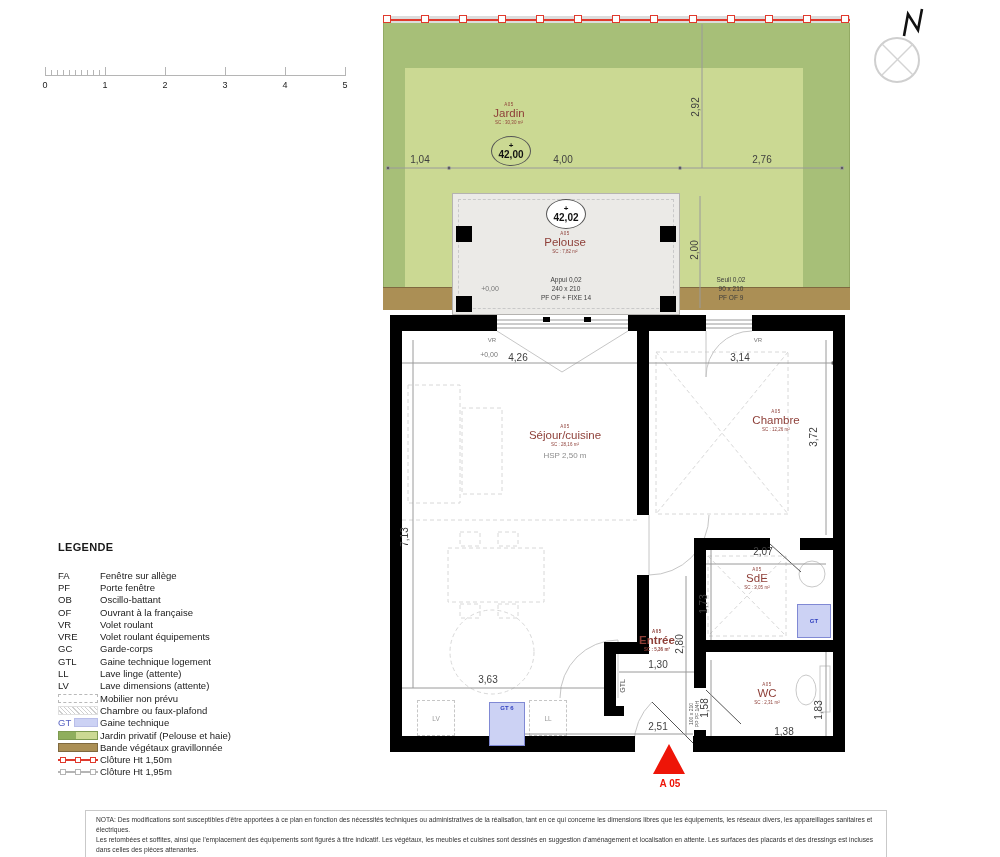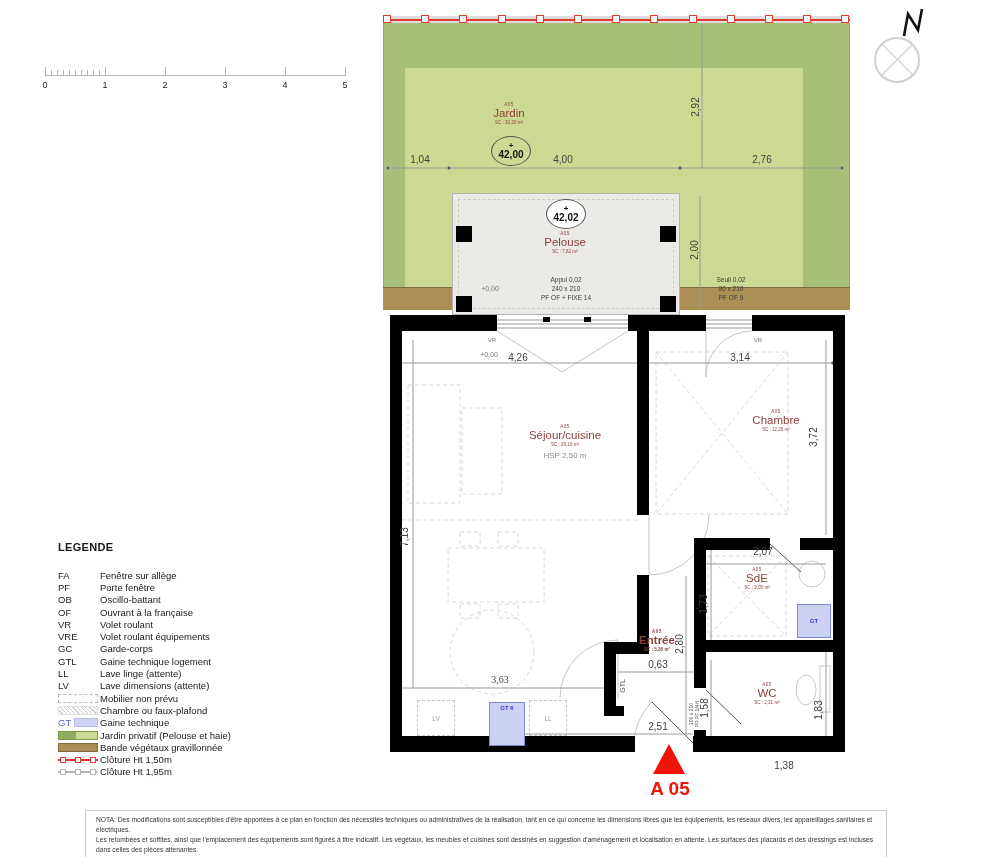--- a/index.html
+++ b/index.html
@@ -35,21 +35,21 @@
   .level .val{font-size:10px;line-height:11px;}
   
   .note{position:absolute;transform:translateX(-50%);text-align:center;font-size:6.5px;line-height:9px;color:#3c3c3c;z-index:7;white-space:nowrap;}
   
   .gtbox{position:absolute;background:var(--gt-bg);border:1px solid var(--gt-border);box-sizing:border-box;z-index:6;}
   .gtbox .gtlab{position:absolute;left:50%;transform:translateX(-50%);font-size:6px;font-weight:bold;color:var(--gt-text);}
   .dashedbox{position:absolute;border:1.4px dashed #c6c6c6;box-sizing:border-box;z-index:3;}
   .dashedbox .boxlab{position:absolute;left:50%;top:50%;transform:translate(-50%,-50%);font-size:6.5px;color:#9a9a9a;}
   
   #marker-tri{position:absolute;left:653px;top:744px;width:0;height:0;border-left:16px solid transparent;border-right:16px solid transparent;border-bottom:30px solid var(--marker-red);z-index:8;}
-  #marker-label{position:absolute;left:670px;top:778px;transform:translateX(-50%);font-size:19px;font-weight:bold;color:var(--marker-red);z-index:8;}
+  #marker-label{position:absolute;left:670px;top:778px;transform:translateX(-50%);font-size:10px;font-weight:bold;color:var(--marker-red);z-index:8;}
   
   #scale-bar{position:absolute;left:45px;top:60px;width:300px;height:32px;z-index:2;}
   #scale-bar .line{position:absolute;left:0;top:15px;width:100%;height:1px;background:#b5b5b5;}
   .sb-tick{position:absolute;width:1px;background:#b5b5b5;}
   .sb-tick.major{top:7px;height:9px;}
   .sb-tick.minor{top:10px;height:6px;}
   .sb-label{position:absolute;top:20px;transform:translateX(-50%);font-size:9px;color:#222;}
   
   #legend{position:absolute;left:58px;top:541px;width:270px;z-index:2;color:var(--legend-text);}
   .lg-title{font-size:11px;font-weight:bold;margin-bottom:16px;letter-spacing:.3px;}
@@ -291,27 +291,27 @@
 
   <div class="tinylab" style="left:492px;top:340px;">VR</div>
   <div class="tinylab" style="left:758px;top:340px;">VR</div>
   <div class="tinylab" style="left:489px;top:354px;font-size:7px;">+0,00</div>
   <div class="hdim" style="left:518px;top:357px;">4,26</div>
   <div class="hdim" style="left:740px;top:357px;">3,14</div>
   <div class="vdim" style="left:813px;top:437px;">3,72</div>
   <div class="vdim" style="left:404px;top:537px;">7,13</div>
   <div class="hdim" style="left:763px;top:539px;margin-top:12px;">2,07</div>
   <div class="vdim" style="left:703px;top:604px;">1,73</div>
-  <div class="hdim" style="left:658px;top:664px;">0,63</div>
+  <div class="hdim" style="left:658px;top:664px;">1,30</div>
   <div class="vdim" style="left:679px;top:644px;">2,80</div>
-  <div class="hdim" style="left:500px;top:679px;font-family:Liberation Serif, serif;">3,63</div>
+  <div class="hdim" style="left:488px;top:679px;">3,63</div>
   <div class="hdim" style="left:658px;top:726px;">2,51</div>
   <div class="vdim" style="left:704px;top:708px;">1,58</div>
   <div class="vdim" style="left:818px;top:710px;">1,83</div>
-  <div class="hdim" style="left:784px;top:765px;">1,38</div>
+  <div class="hdim" style="left:784px;top:731px;">1,38</div>
 
   <div class="room" style="left:565px;top:424px;">
     <div class="code">A05</div>
     <div class="name">Séjour/cuisine</div>
     <div class="area">SC : 28,16 m²</div>
     <div class="hsp">HSP 2,50 m</div>
   </div>
   <div class="room" style="left:776px;top:409px;">
     <div class="code">A05</div>
     <div class="name">Chambre</div>

